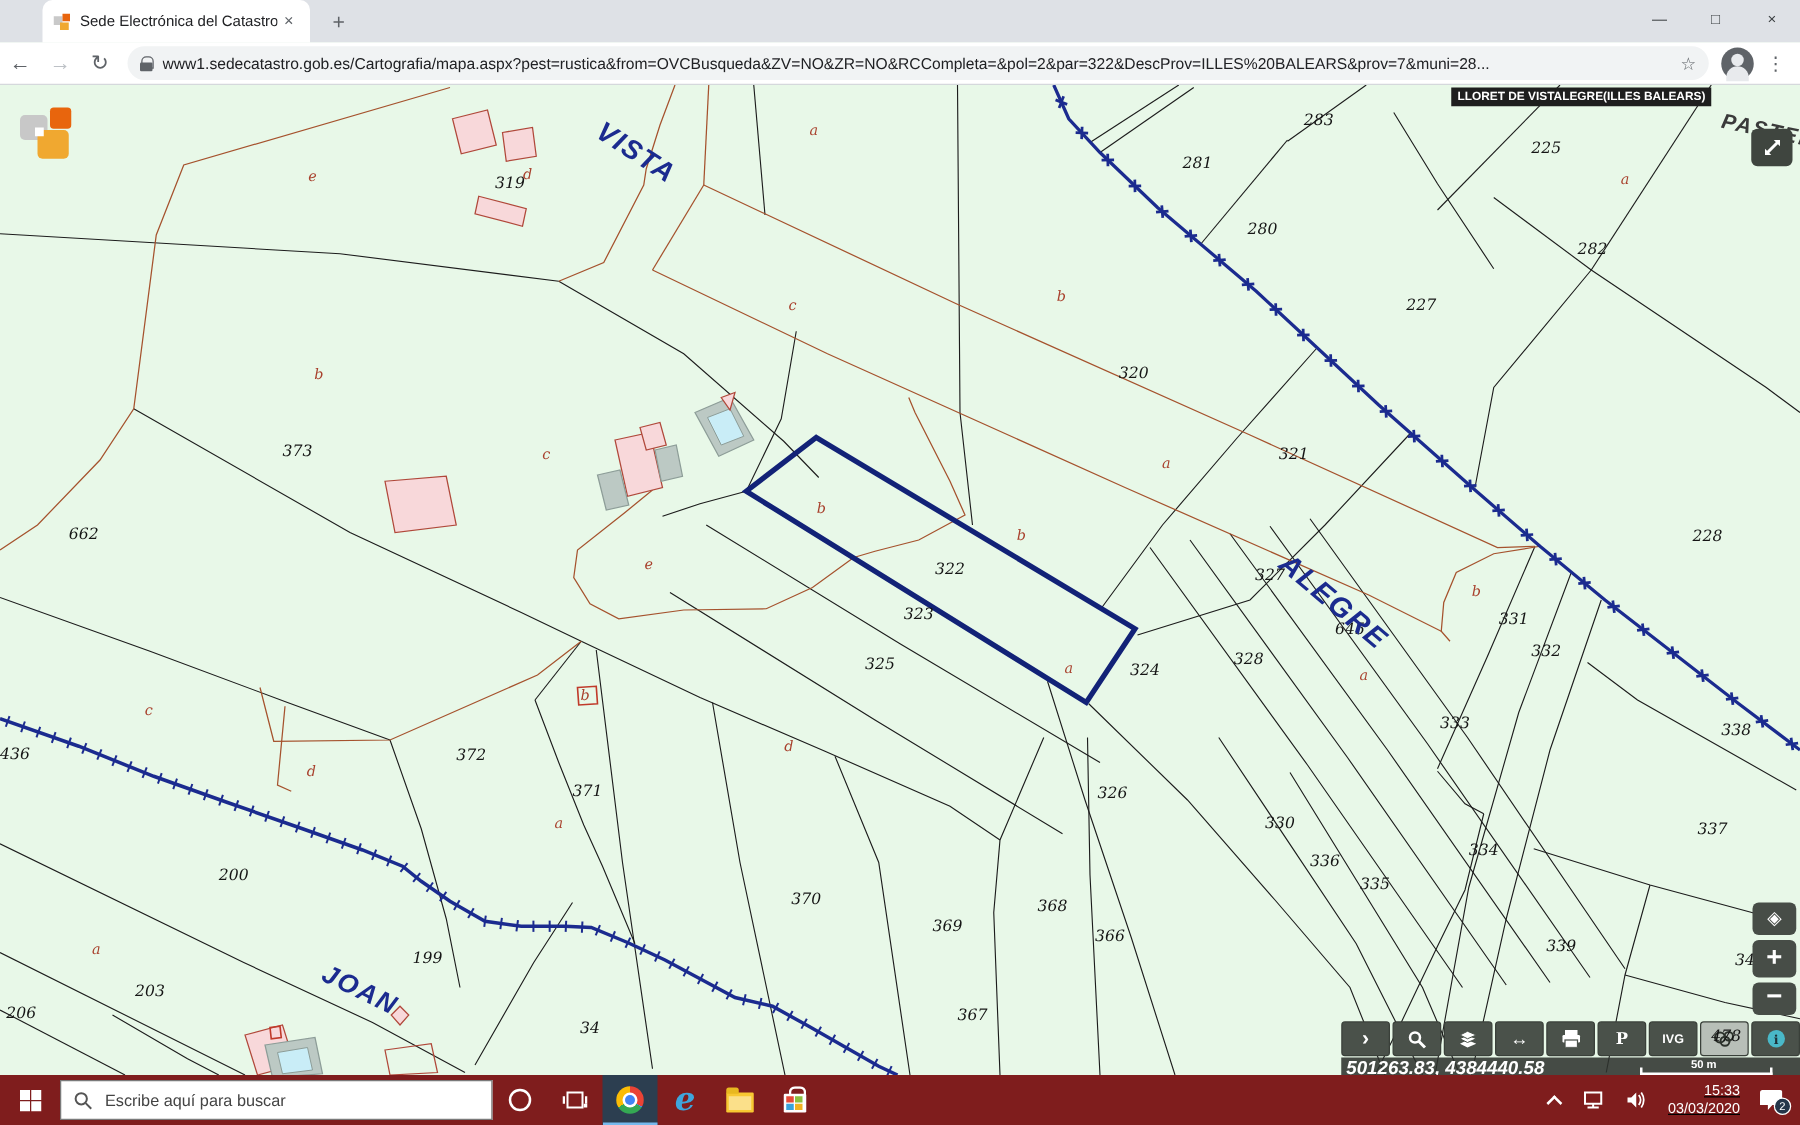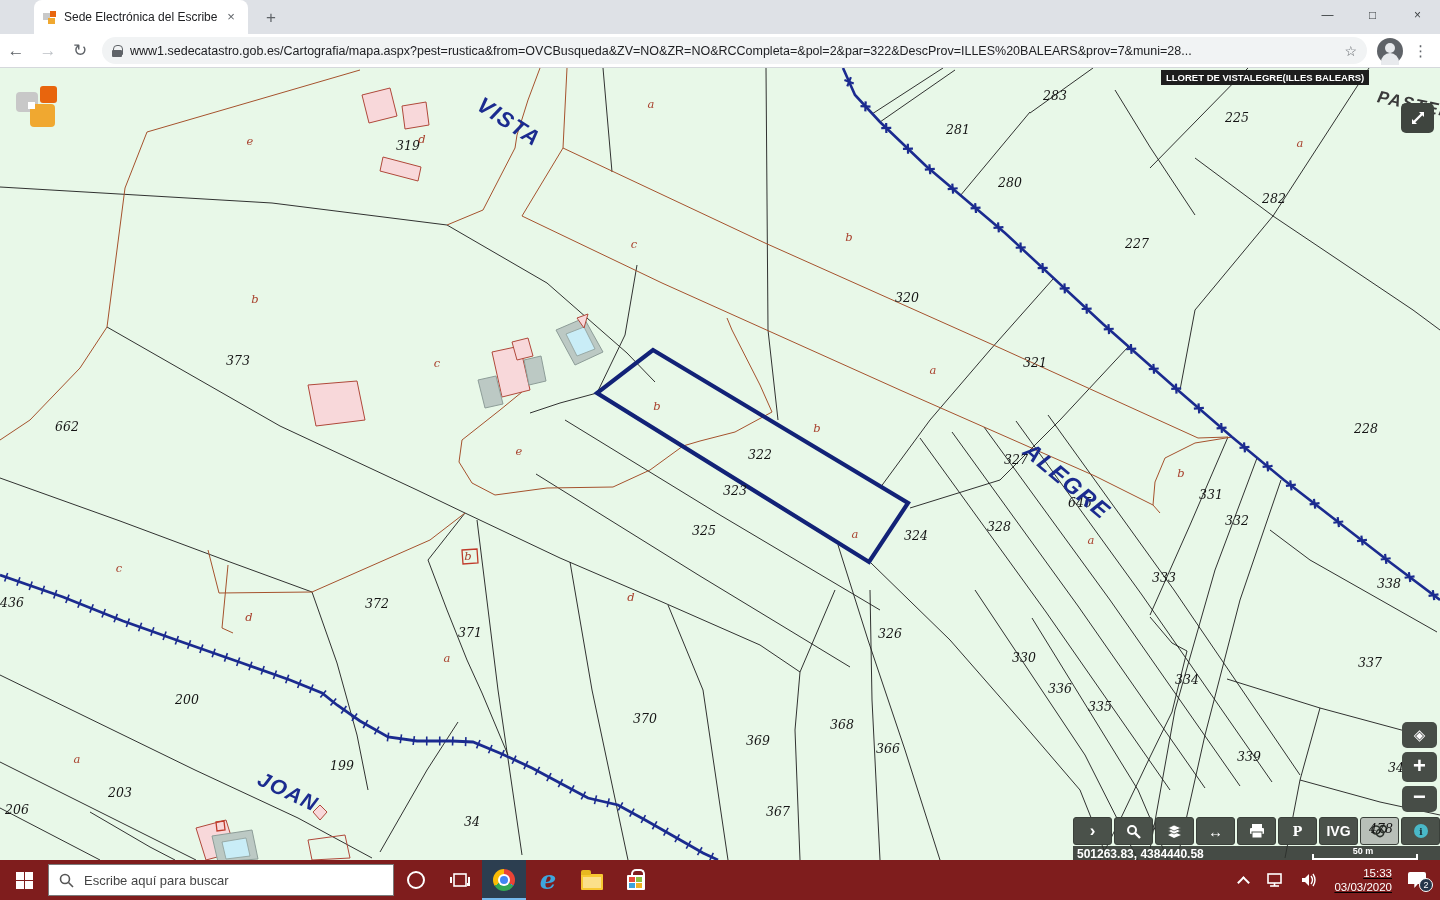--- a/index.html
+++ b/index.html
@@ -35,21 +35,21 @@
   .fullscreen-btn { position:absolute; left:1401px; top:103px; width:33px; height:30px; background:#3f453f; border-radius:5px; z-index:30; display:flex; align-items:center; justify-content:center; }
   .pan-btn, .zoom-btn { position:absolute; left:1402px; width:35px; background:#474d47; border-radius:5px; color:#fff; text-align:center; z-index:30; }
   .pan-btn { top:722px; height:26px; font-size:15px; line-height:26px; }
   .zoom-in { top:752px; height:30px; font-size:22px; font-weight:bold; line-height:28px; }
   .zoom-out { top:786px; height:26px; font-size:22px; font-weight:bold; line-height:22px; }
 
   .map-toolbar { position:absolute; left:1073px; top:817px; width:367px; height:28px; display:flex; gap:2px; z-index:30; }
   .mt-btn { flex:1; background:#4a514a; border:1px solid #3a403a; border-radius:3px; color:#fff; display:flex; align-items:center; justify-content:center; font-size:13px; font-weight:bold; }
   .mt-btn.selected { background:#b8bfb8; color:#2c322c; }
   .coord-bar { position:absolute; left:1073px; top:846px; width:367px; height:16px; background:rgba(45,50,45,0.88); z-index:30; display:flex; align-items:center; }
-  .coords { color:#fff; font-size:12px; font-weight:bold; padding-left:4px; flex:1; white-space:nowrap; }
+  .coords { color:#fff; font-size:15px; font-weight:bold; padding-left:4px; flex:1; white-space:nowrap;font-style:italic; }
   .scalebox { width:130px; height:16px; position:relative; }
   .scale-label { position:absolute; left:0; top:0px; width:106px; text-align:center; color:#fff; font-size:9px; font-weight:bold; }
   .scale-bracket { position:absolute; left:2px; bottom:2px; width:106px; height:6px; border-left:2px solid #fff; border-right:2px solid #fff; border-bottom:2px solid #fff; }
   .parcel-341-overlay { position:absolute; left:1369px; top:821px; z-index:35; font:italic 12.5px "DejaVu Serif",serif; color:#151515; }
 
   
   .taskbar { position:absolute; left:0; top:860px; width:1440px; height:40px; background:#7f1d1d; z-index:70; display:flex; align-items:center; }
   .start-btn { width:48px; height:40px; display:flex; align-items:center; justify-content:center; }
   .win-logo { width:17px; height:17px; display:grid; grid-template-columns:8px 8px; grid-template-rows:8px 8px; gap:1px; }
   .win-logo div { background:#fff; }
@@ -79,21 +79,21 @@
 </head>
 <body>
 
 <div class="tabstrip">
   <div class="tab">
     <svg width="15" height="15">
       <rect x="1" y="3" width="7" height="7" fill="#c9c9c9"></rect>
         <rect x="8" y="1" width="6" height="6" fill="#e8650d"></rect>
         <rect x="6" y="8" width="7" height="6" fill="#f0a830"></rect>
     </svg>
-    <span class="tab-title">Sede Electrónica del Escribe</span>
+    <span class="tab-title">Sede Electrónica del Catastro</span>
     <span class="tab-close">×</span>
   </div>
   <div class="new-tab">+</div>
   <div class="win-controls">
     <div class="win-btn">—</div>
     <div class="win-btn">□</div>
     <div class="win-btn">×</div>
   </div>
 </div>
 <div class="navbar">
@@ -421,21 +421,21 @@
   </div>
   <div class="mt-btn" style="font-size:15px;">↔</div>
   <div class="mt-btn">
     <svg width="16" height="14">
         <rect x="3" y="0" width="10" height="4" fill="#fff"></rect>
         <rect x="1" y="4" width="14" height="6" rx="1" fill="#fff"></rect>
         <rect x="3" y="8" width="10" height="6" fill="#fff" stroke="#4a514a" stroke-width="1"></rect>
       </svg>
   </div>
   <div class="mt-btn" style="font-family:'DejaVu Serif',serif;">P</div>
-  <div class="mt-btn" style="font-size:14px;">IVG</div>
+  <div class="mt-btn" style="font-size:10px;">IVG</div>
   <div class="mt-btn selected">
     <svg width="20" height="14">
         <circle cx="6" cy="6" r="4" fill="none" stroke="#2c322c" stroke-width="1.6"></circle>
         <circle cx="13" cy="5" r="3.4" fill="none" stroke="#2c322c" stroke-width="1.6"></circle>
         <circle cx="10" cy="9" r="3.6" fill="none" stroke="#2c322c" stroke-width="1.6"></circle>
       </svg>
   </div>
   <div class="mt-btn">
     <svg width="16" height="16">
         <circle cx="8" cy="8" r="7" fill="#49b8c8"></circle>

